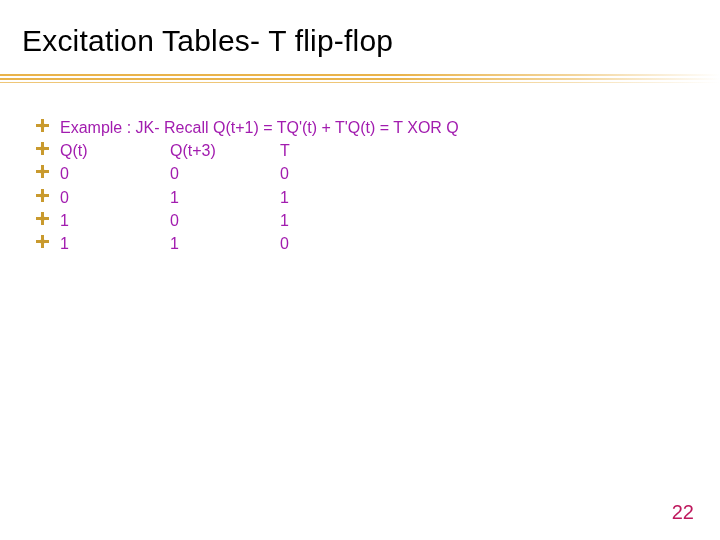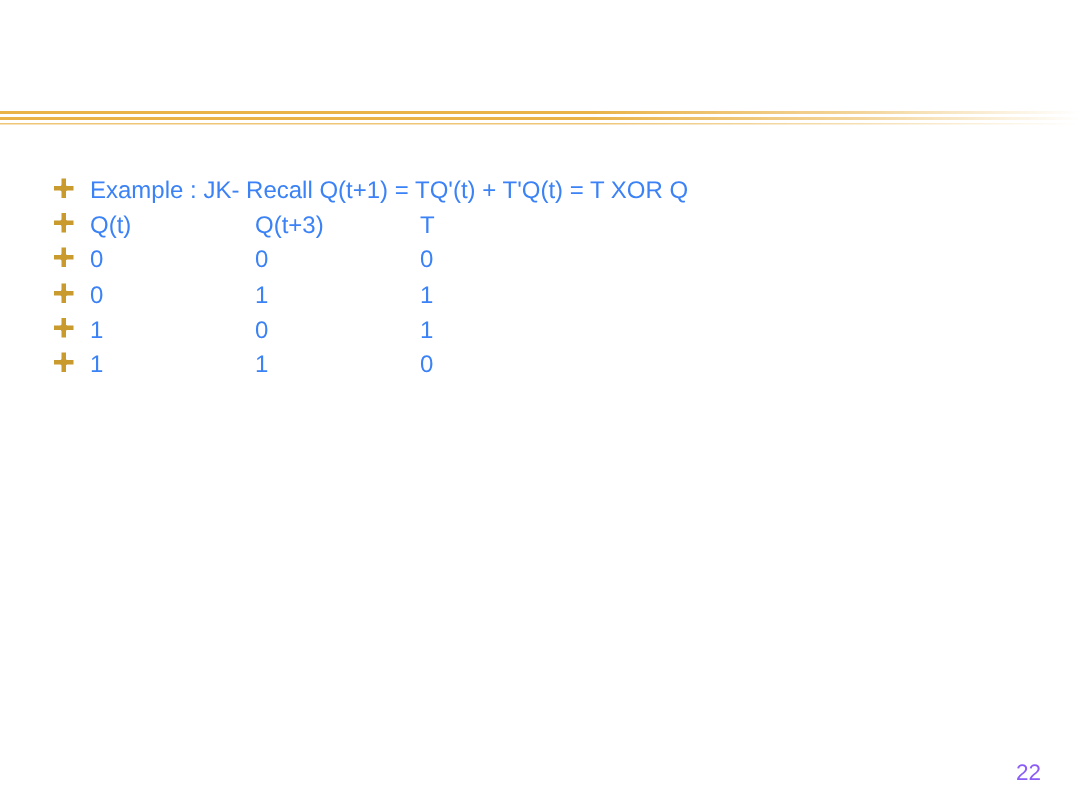--- a/index.html
+++ b/index.html
@@ -49,21 +49,21 @@
   }
   .hr-line.thin {
     height: 1px;
     opacity: 0.75;
   }
   .bullets {
     position: absolute;
     top: 116px;
     left: 36px;
     font-size: 16px;
-    color: #3b82f6;
+    color: #a21caf;
   }
   .row {
     display: flex;
     align-items: flex-start;
     line-height: 1.45;
   }
   .bullet-icon {
     width: 14px;
     height: 14px;
     margin-top: 3px;
@@ -92,29 +92,30 @@
     transform: rotate(45deg);
   }
   .cols {
     display: grid;
     grid-template-columns: 110px 110px 60px;
   }
   .page-num {
     position: absolute;
     right: 26px;
     bottom: 16px;
-    font-size: 15px;
-    color: #8b5cf6;
+    font-size: 20px;
+    color: #be185d;
   }
 </style>
 </head>
 <body>
 
 <div class="slide">
 
+  <div class="title">Excitation Tables- T flip-flop</div>
 
   <div class="hr-stack">
     <div class="hr-line"></div>
     <div class="hr-line"></div>
     <div class="hr-line thin"></div>
   </div>
 
   <div class="bullets">
 
     <div class="row">

